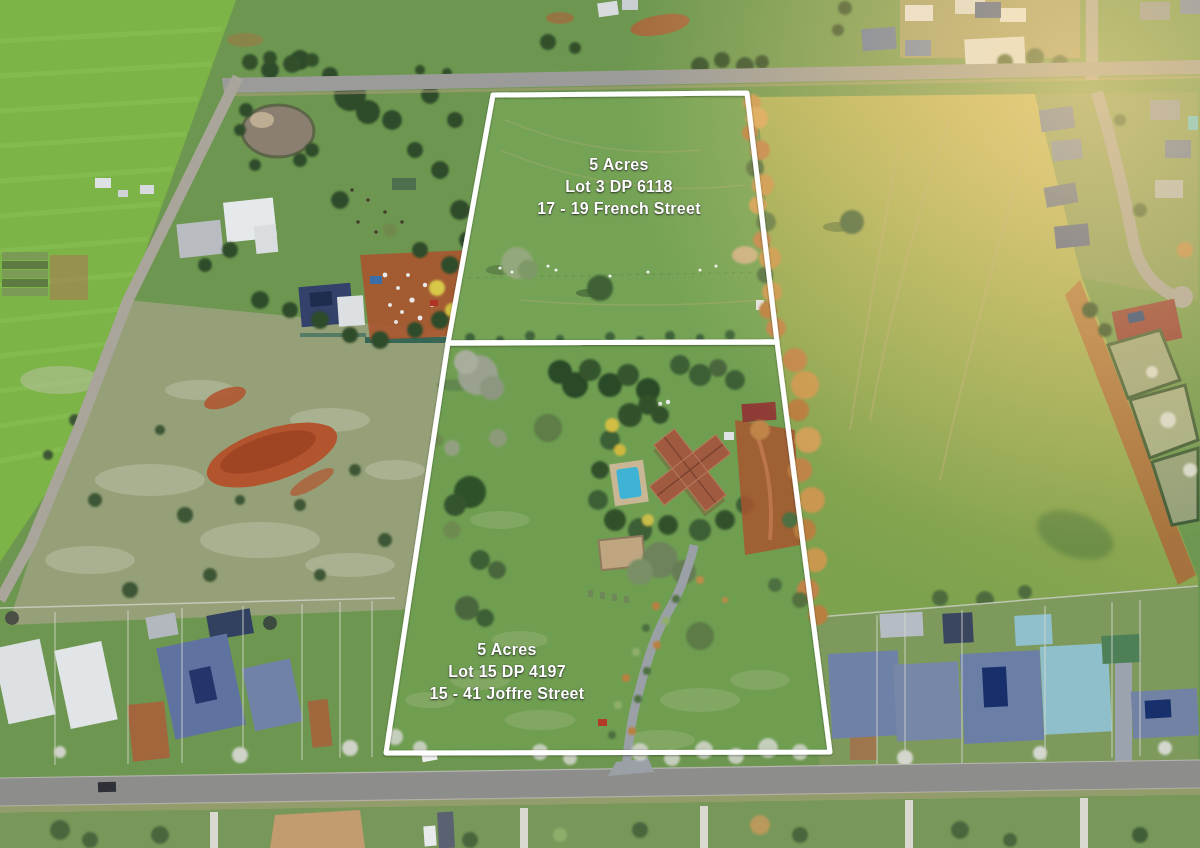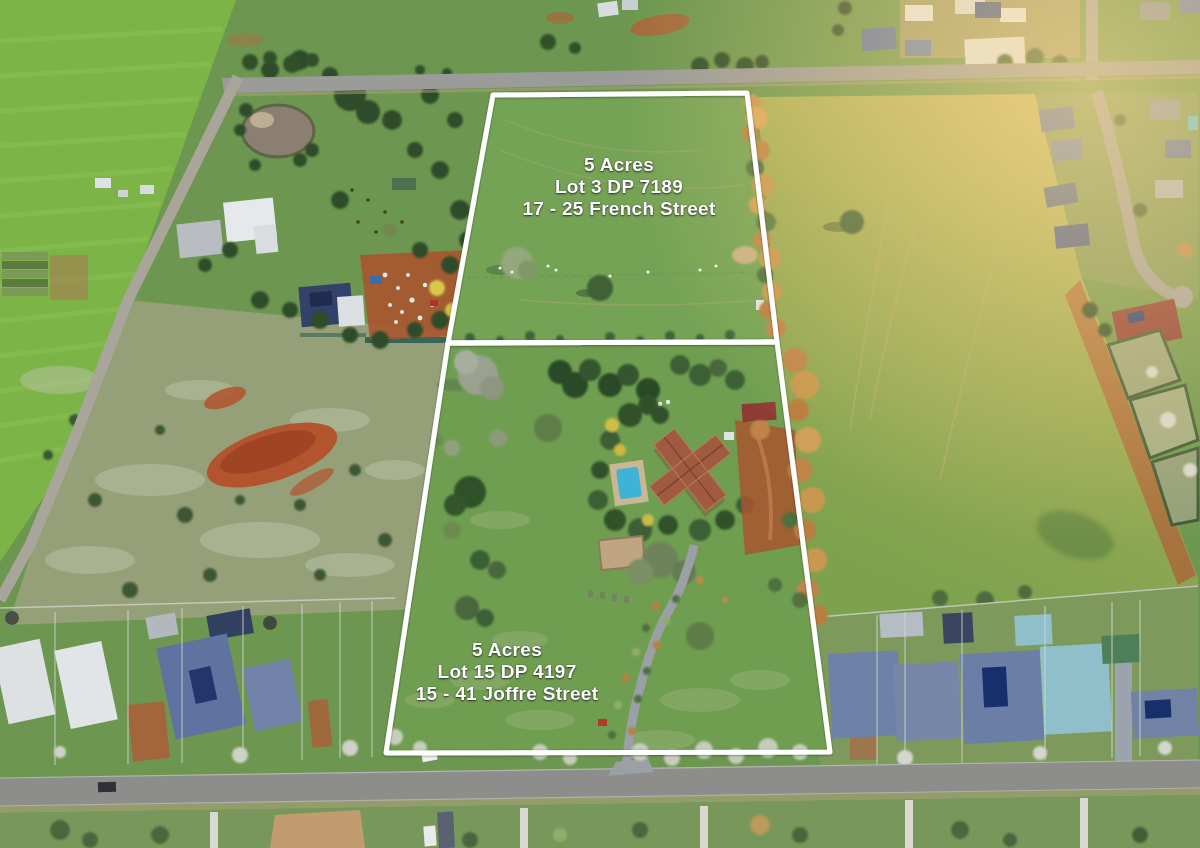--- a/index.html
+++ b/index.html
@@ -1,20 +1,20 @@
 <!DOCTYPE html>
 <html><head>
 <meta charset="utf-8">
 <style>
   html,body{margin:0;padding:0;background:#222;}
   #stage{position:relative;width:1200px;height:848px;overflow:hidden;
          font-family:"Liberation Sans",sans-serif;}
   #photo-svg{position:absolute;left:0;top:0;width:1200px;height:848px;display:block;}
   .lot-label{position:absolute;transform:translate(-50%,-50%);text-align:center;
-             color:#ffffff;font-weight:bold;font-size:19px;line-height:22px;
+             color:#ffffff;font-weight:bold;font-size:16px;line-height:22px;
              letter-spacing:.3px;white-space:nowrap;
              text-shadow:0 1px 2px rgba(30,30,30,.85),0 0 1px rgba(0,0,0,.5);
              pointer-events:none;}
 </style>
 </head>
 <body>
 
 <div id="stage">
 <svg id="photo-svg" viewBox="0 0 1200 848">
   <defs>
@@ -587,21 +587,21 @@
   <rect x="540" y="0" width="660" height="660" fill="url(#glare)"></rect>
 
   <g id="lot-overlays" filter="url(#lineShadow)">
         <polygon points="493,95 747,93 777,342 448,343" fill="none" stroke="#ffffff" stroke-width="5" stroke-linejoin="round"></polygon>
         <polygon points="448,343 777,342 830,752 386,753" fill="none" stroke="#ffffff" stroke-width="5" stroke-linejoin="round"></polygon>
       </g>
 </svg>
 
   <div class="lot-label" style="left: 619px; top: 187px;">
     <div>5 Acres</div>
-    <div>Lot 3 DP 7189</div>
-    <div>17 - 25 French Street</div>
+    <div>Lot 3 DP 6118</div>
+    <div>17 - 19 French Street</div>
   </div>
   <div class="lot-label" style="left: 507px; top: 672px;">
     <div>5 Acres</div>
     <div>Lot 15 DP 4197</div>
     <div>15 - 41 Joffre Street</div>
   </div>
 </div>
 
 </body></html>

